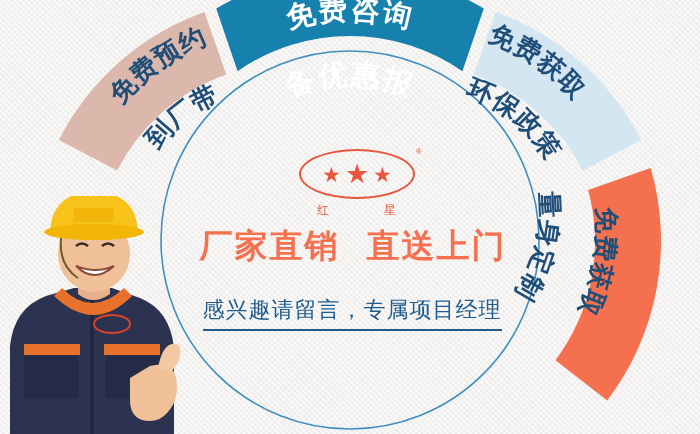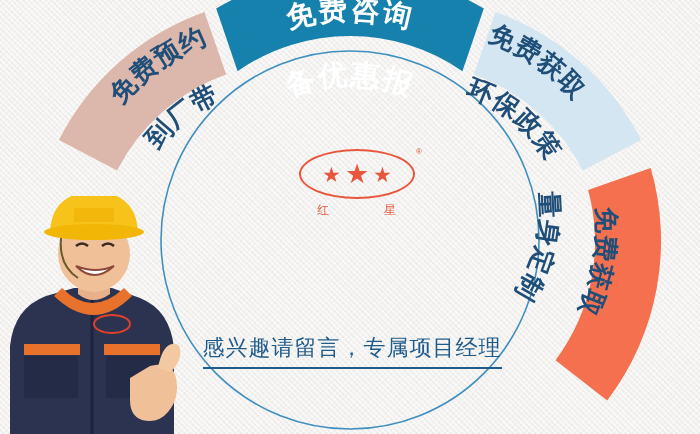--- a/index.html
+++ b/index.html
@@ -37,21 +37,21 @@
   }
 
   
   #headline{
     position:absolute;left:183px;top:224px;width:340px;
     color:#f4704f;font-size:33px;font-weight:bold;letter-spacing:2px;
     white-space:pre;text-align:center;
     font-family:"DejaVu Sans","Liberation Sans",sans-serif;
   }
   #subtext{
-    position:absolute;left:178px;top:292px;width:348px;text-align:center;margin-top:38px;
+    position:absolute;left:178px;top:292px;width:348px;text-align:center;
   }
   #subtext .line{
     color:#1f5c8b;font-size:22px;letter-spacing:1px;line-height:36px;
     display:inline-block;border-bottom:2px solid #1f5c8b;padding-bottom:1px;
     font-family:"DejaVu Sans","Liberation Sans",sans-serif;
   }
 
   
   .arcTxtDark{fill:#1f4e79;font-size:26px;font-weight:bold;
               font-family:"DejaVu Sans","Liberation Sans",sans-serif;letter-spacing:1px;}
@@ -135,20 +135,21 @@
       <span class="star mid">★</span>
       <span class="star">★</span>
       <span class="reg">®</span>
     </div>
     <div class="cn">
       <span>红</span>
       <span>星</span>
     </div>
   </div>
 
+  <div id="headline">厂家直销  直送上门</div>
 
   <div id="subtext">
     <div><span class="line">感兴趣请留言，专属项目经理</span></div>
   </div>
 
   <svg id="worker" viewBox="0 0 196 238">
 
     <path d="M10 238 L10 150 Q14 112 46 100 L74 92 L112 92 L140 102 Q170 114 174 152 L174 238 Z" fill="#2b3350"></path>
 
     <path d="M92 96 L92 238" stroke="#1d2440" stroke-width="3" fill="none"></path>

